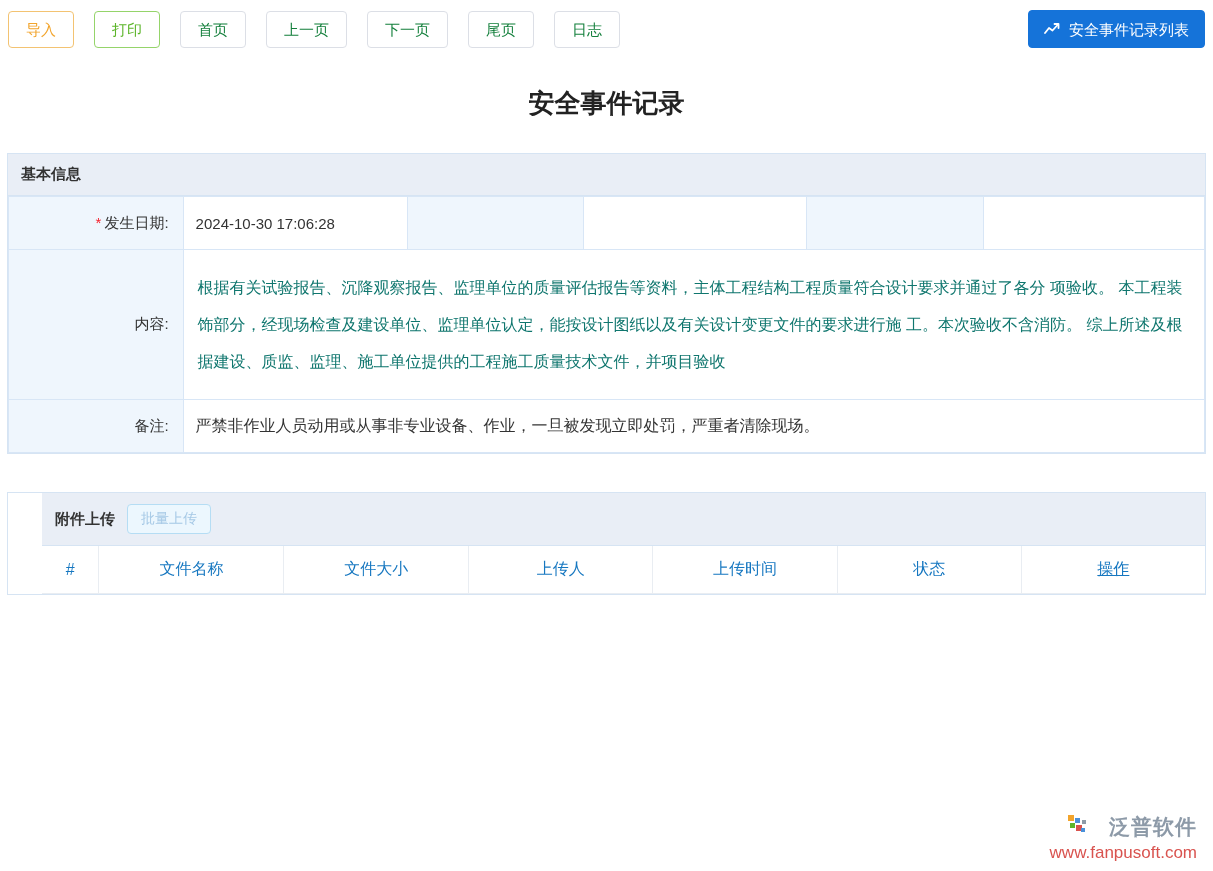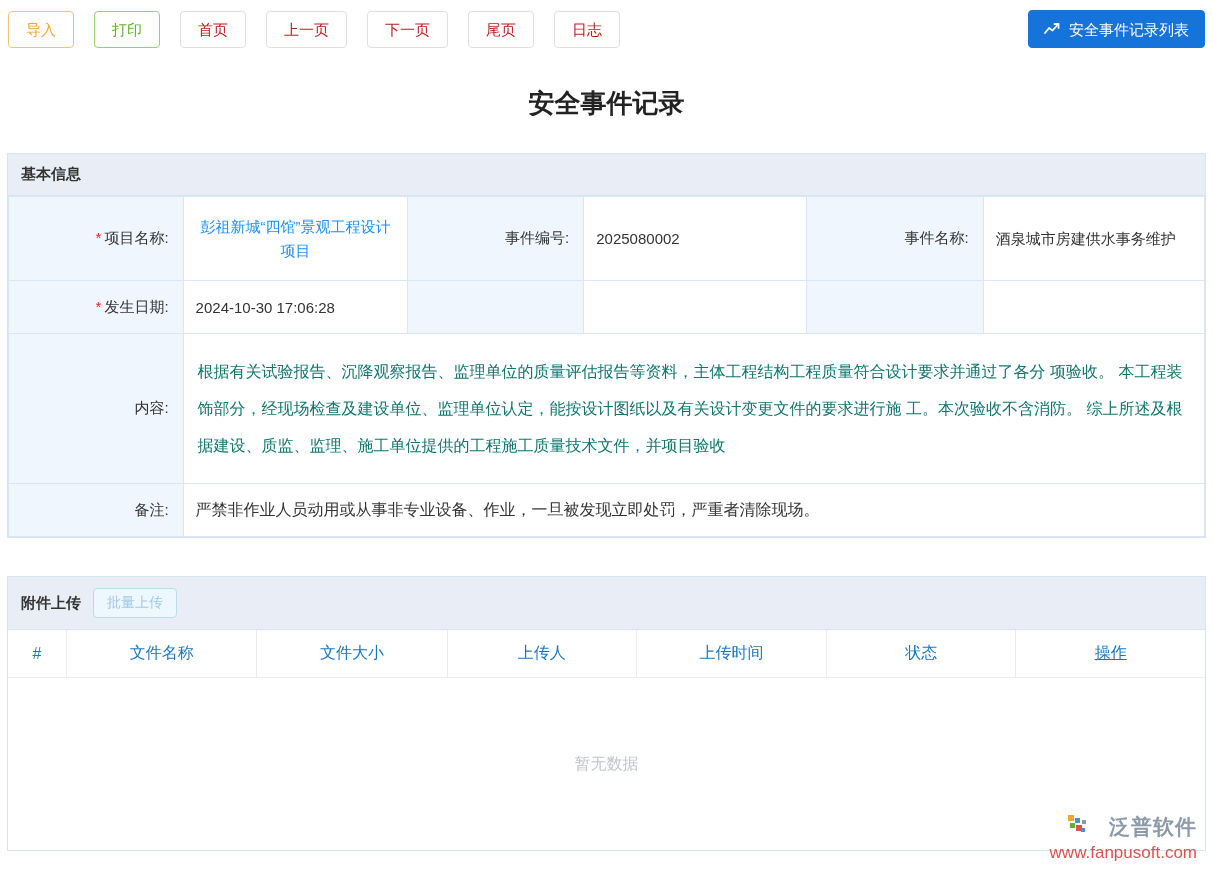--- a/index.html
+++ b/index.html
@@ -9,21 +9,21 @@
     color:#333;
     width:1213px;
   }
   .page { width:1213px; min-height:871px; position:relative; padding:8px 7px 12px 7px; }
 
   
   .toolbar { display:flex; align-items:center; gap:20px; padding:2px 1px 0 1px; }
   .btn {
     height:37px; padding:0 17px; font-size:15px; line-height:35px;
     border-radius:4px; background:#fff; border:1px solid #dcdfe6;
-    color:#b91c1c; cursor:pointer; font-family:inherit;
+    color:#15803d; cursor:pointer; font-family:inherit;
   }
   .btn-import { color:var(--import-orange,#f2a42c); border-color:#f3c372; }
   .btn-print  { color:var(--print-green,#5cb52a); border-color:#95d46a; }
   .btn-primary {
     margin-left:auto; background:var(--accent-blue,#1573d9); color:#fff;
     border:1px solid var(--accent-blue,#1573d9);
     display:inline-flex; align-items:center; gap:8px; font-size:15px; height:38px; padding:16px 15px;
   }
   .btn-primary .ic { display:inline-flex; }
 
@@ -115,40 +115,20 @@
     <table class="info-table">
       <colgroup>
         <col style="width:14.6%">
           <col style="width:18.8%">
         <col style="width:14.7%">
           <col style="width:18.6%">
         <col style="width:14.8%">
           <col style="width:18.5%">
       </colgroup>
       <tbody>
-        <tr class="row-1">
-          <td class="label">
-            <span class="req">*</span><span>项目名称:</span>
-          </td>
-          <td>
-            <a class="project-link">彭祖新城“四馆”景观工程设计项目</a>
-          </td>
-          <td class="label">
-            <span>事件编号:</span>
-          </td>
-          <td>
-            <span>2025080002</span>
-          </td>
-          <td class="label">
-            <span>事件名称:</span>
-          </td>
-          <td class="value-top">
-            <span>酒泉城市房建供水事务维护</span>
-          </td>
-        </tr>
         <tr class="row-2">
           <td class="label">
             <span class="req">*</span><span>发生日期:</span>
           </td>
           <td>
             <span>2024-10-30 17:06:28</span>
           </td>
           <td class="label"></td>
           <td></td>
           <td class="label"></td>
@@ -167,21 +147,21 @@
             <span>备注:</span>
           </td>
           <td colspan="5" class="remark-cell">
             <span>严禁非作业人员动用或从事非专业设备、作业，一旦被发现立即处罚，严重者清除现场。</span>
           </td>
         </tr>
       </tbody>
     </table>
   </section>
 
-  <section class="panel" style="margin-bottom:0;">
+  <section class="panel" style="margin-bottom:0;padding-left:34px;">
     <div class="panel-header">
       <span>附件上传</span>
       <button class="batch-btn">批量上传</button>
     </div>
     <table class="attach-table">
       <colgroup>
         <col style="width:4.9%">
           <col style="width:15.9%">
           <col style="width:15.9%">
         <col style="width:15.8%">
@@ -194,23 +174,20 @@
           <th>#</th>
           <th>文件名称</th>
           <th>文件大小</th>
           <th>上传人</th>
           <th>上传时间</th>
           <th>状态</th>
           <th>操作</th>
         </tr>
       </thead>
     </table>
-    <div class="attach-empty">
-      <span>暂无数据</span>
-    </div>
   </section>
 
   <div class="watermark">
     <div class="wm-row">
       <span>
         <svg width="22" height="22" viewBox="0 0 22 22">
           <rect x="1" y="1" width="6" height="6" fill="#f2a42c"></rect>
           <rect x="8" y="4" width="5" height="5" fill="#4a90d9"></rect>
           <rect x="3" y="9" width="5" height="5" fill="#5cb52a"></rect>
           <rect x="9" y="11" width="6" height="6" fill="#d9534f"></rect>

